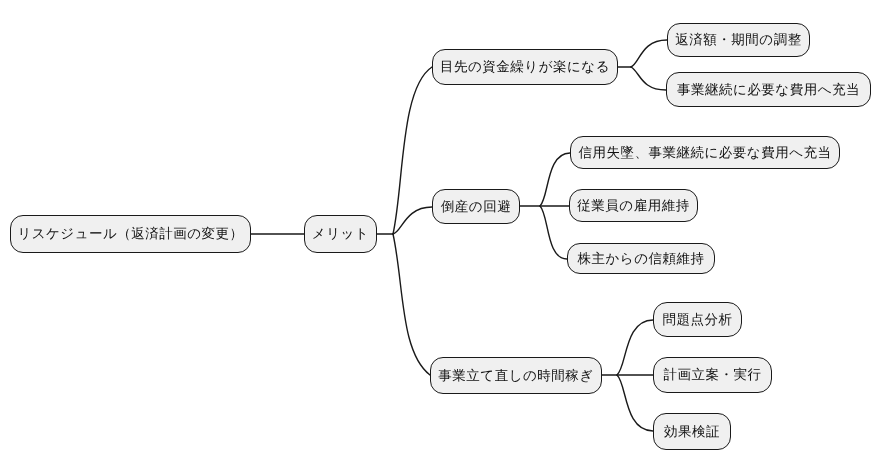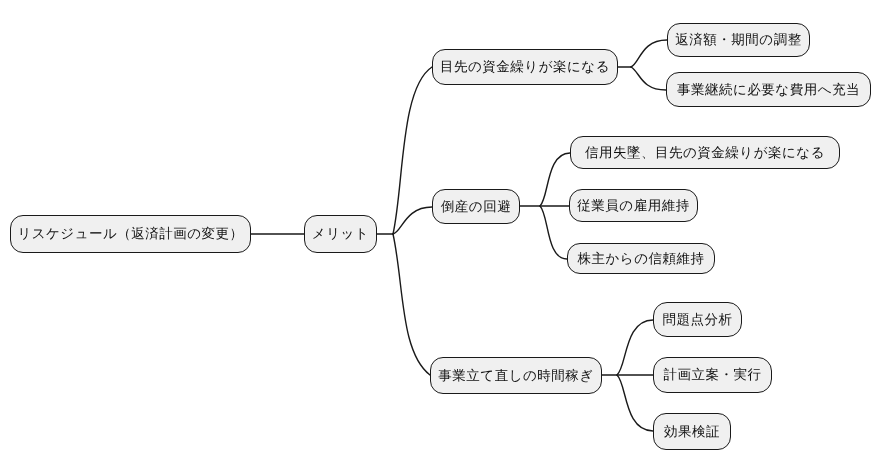--- a/index.html
+++ b/index.html
@@ -79,21 +79,21 @@
   <div class="node" style="left:432px; top:189px; width:88px; height:35px;">倒産の回避</div>
 
   <div class="node" style="left:432px; top:49px; width:186px; height:36px;">目先の資金繰りが楽になる</div>
 
   <div class="node" style="left:430px; top:357px; width:172px; height:37px;">事業立て直しの時間稼ぎ</div>
 
   <div class="node" style="left:667px; top:23px; width:143px; height:34px;">返済額・期間の調整</div>
 
   <div class="node" style="left:666px; top:72px; width:205px; height:35px;">事業継続に必要な費用へ充当</div>
 
-  <div class="node" style="left:570px; top:136px; width:270px; height:33px;">信用失墜、目先の資金繰りが楽になる</div>
+  <div class="node" style="left:570px; top:136px; width:270px; height:33px;">信用失墜、事業継続に必要な費用へ充当</div>
 
   <div class="node" style="left:569px; top:189px; width:129px; height:33px;">従業員の雇用維持</div>
 
   <div class="node" style="left:567px; top:243px; width:148px; height:31px;">株主からの信頼維持</div>
 
   <div class="node" style="left:653px; top:302px; width:89px; height:35px;border-radius:14px;">問題点分析</div>
 
   <div class="node" style="left:653px; top:357px; width:119px; height:36px;border-radius:14px;">計画立案・実行</div>
 
   <div class="node" style="left:653px; top:413px; width:78px; height:37px;">効果検証</div>

